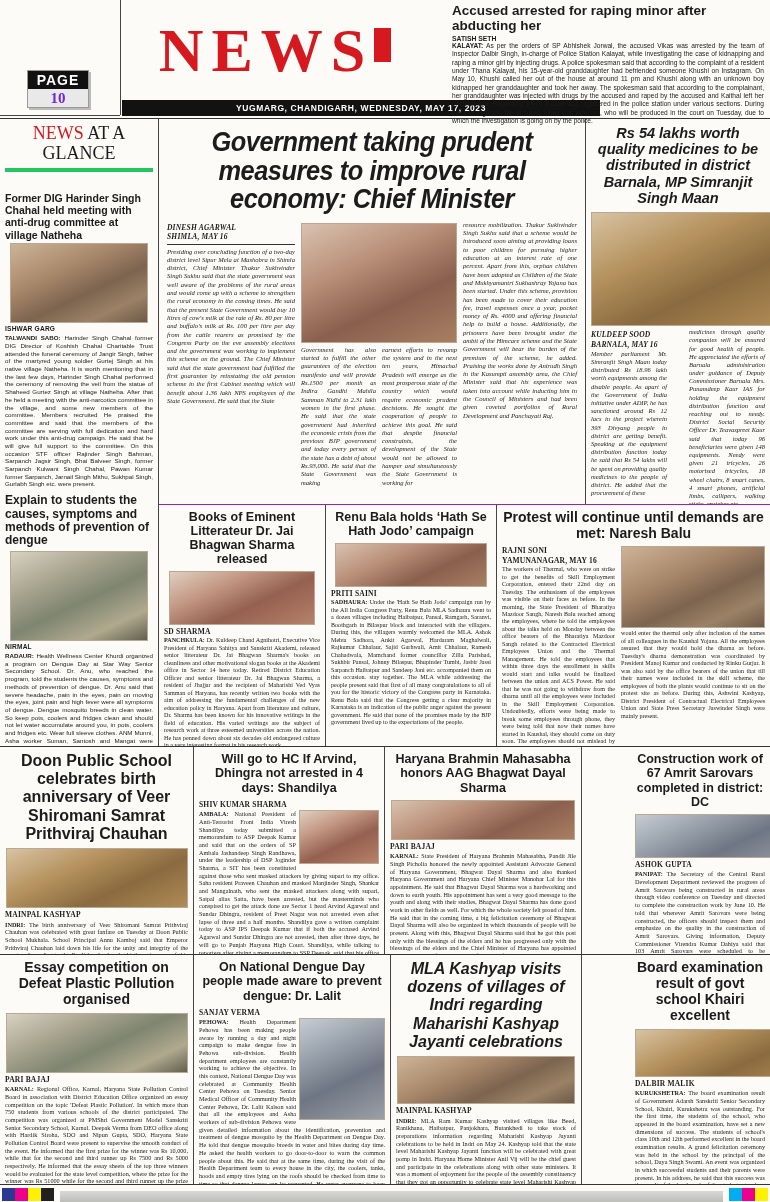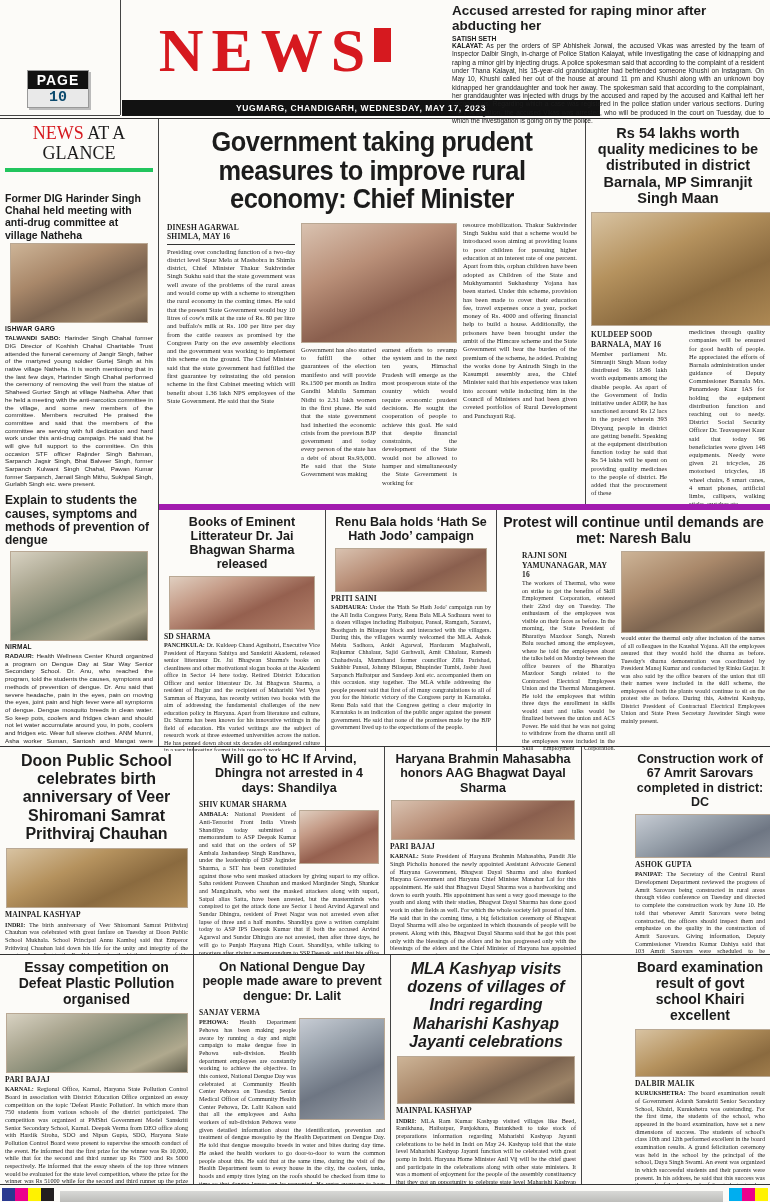--- a/index.html
+++ b/index.html
@@ -10,22 +10,22 @@
   h1,h2,h3{margin:0;}
   .sans{font-family:"Liberation Sans",sans-serif;}
   
   .top{height:118px;position:relative;border-bottom:1px solid #333;}
   .top-vrule{position:absolute;left:120px;top:0;height:115px;width:1px;background:#444;}
   .top-hrule-left{position:absolute;left:0;top:115px;width:120px;height:1px;background:#444;}
   .page-badge{position:absolute;left:27px;top:31px;width:60px;text-align:center;
               background:#e9e9e9;border:1px solid #999;box-shadow:2px 2px 0 #bbb;margin-top:39px;}
   .page-word{display:block;background:#111;color:#fff;font-family:"Liberation Sans",sans-serif;
              font-weight:bold;font-size:14px;letter-spacing:1px;padding:1px 2px;}
-  .page-num{display:block;font-family:Liberation Mono, monospace;font-weight:bold;
-            font-size:15px;color:#0c4a6e;line-height:18px;text-align:center;}
+  .page-num{display:block;font-family:Liberation Serif, serif;font-weight:bold;
+            font-size:15px;color:#6d28d9;line-height:18px;text-align:center;}
   .masthead{position:absolute;left:128px;top:6px;width:276px;text-align:center;
             font-family:"Liberation Serif",serif;font-weight:bold;font-size:62px;
             color:#d6191f;letter-spacing:8px;line-height:88px;}
   .masthead-box{position:absolute;left:374px;top:28px;width:17px;height:34px;background:#d6191f;}
   .date-bar{position:absolute;left:122px;top:100px;width:478px;height:16px;background:#121212;
             color:#fff;font-family:"Liberation Sans",sans-serif;font-size:8.5px;font-weight:bold;
             text-align:center;line-height:16px;letter-spacing:.6px;}
   .top-story{position:absolute;left:452px;top:4px;width:312px;}
   .top-story h2{font-family:"Liberation Sans",sans-serif;font-size:13.5px;line-height:1.08;margin-bottom:2px;}
   .top-story .byl{font-family:"Liberation Sans",sans-serif;font-size:6.8px;font-weight:bold;}
@@ -45,21 +45,21 @@
   .glance{flex:0 0 148px;border-right:1px solid #444;padding:0 5px;overflow:hidden;}
   .glance-hd{font-family:"Liberation Serif",serif;font-weight:normal;font-size:18px;text-align:center;
              padding:5px 0 4px;border-bottom:4px solid #22c55e;margin-bottom:20px;line-height:1.1;}
   .glance-hd .red{color:#d6191f;}
   .glance h3{font-family:"Liberation Sans",sans-serif;font-size:10.5px;line-height:1.18;margin:2px 0;}
   .glance .bd{font-family:"Liberation Sans",sans-serif;font-size:6.2px;line-height:1.24;}
   .glance .byline{font-family:"Liberation Sans",sans-serif;font-size:6.6px;}
   .glance h3.big{font-size:12px;line-height:1.12;margin:6px 0 3px;}
   .cr{flex:1;display:flex;flex-direction:column;min-width:0;}
   
-  .row1{display:flex;height:385px;border-bottom:6px solid #a21caf;}
+  .row1{display:flex;height:385px;border-bottom:1px solid #a21caf;font-style:italic;}
   .mainstory{flex:0 0 416px;border-right:1px solid #444;padding:0 5px;overflow:hidden;}
   .mainstory h1{font-family:"Liberation Sans",sans-serif;font-weight:bold;font-size:27px;
                 line-height:1.06;text-align:center;letter-spacing:-.5px;transform:scaleX(.94);
                 padding:9px 0 7px;}
   .ms-body{display:flex;gap:6px;padding:0 3px;}
   .ms-c1{flex:0 0 128px;}
   .ms-mid{flex:0 0 156px;}
   .ms-c4{flex:1;}
   .ms-txt{font-size:6.6px;line-height:1.26;}
   .ms-byl{border-bottom:1px solid #333;padding-bottom:2px;margin-bottom:3px;}
@@ -72,21 +72,21 @@
   .bar-cols>div{flex:1;font-size:6.5px;line-height:1.26;}
   
   .row2{display:flex;height:241px;}
   .books{flex:0 0 156px;border-right:1px solid #444;padding:0 5px;overflow:hidden;}
   .renu{flex:0 0 160px;border-right:1px solid #444;padding:0 5px;overflow:hidden;}
   .protest{flex:1;padding:0 5px;overflow:hidden;}
   .row2 h2{font-family:"Liberation Sans",sans-serif;font-size:12.5px;line-height:1.12;
            text-align:center;padding:5px 0 3px;}
   .protest h2{font-size:14px;}
   .row2 .bd{font-size:6.1px;line-height:1.23;}
-  .pro-flex{display:flex;gap:6px;margin-left:20px;}
+  .pro-flex{display:flex;gap:6px;}
   .pro-flex>div{flex:1;}
   
   .row3,.row4{display:flex;border-bottom:1px solid #333;}
   .row3{height:207px;}
   .row4{height:229px;}
   .cell{padding:0 5px;overflow:hidden;border-right:1px solid #444;flex:1;}
   .cell:last-child{border-right:none;margin-left:48px;}
   .cell h2{font-family:"Liberation Sans",sans-serif;font-size:12.5px;line-height:1.14;
            text-align:center;padding:5px 0 3px;}
   .cell h2.sm{font-size:16px;}

